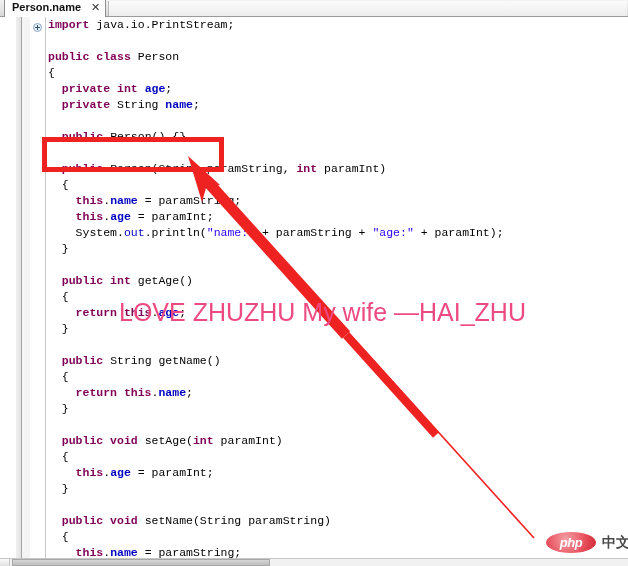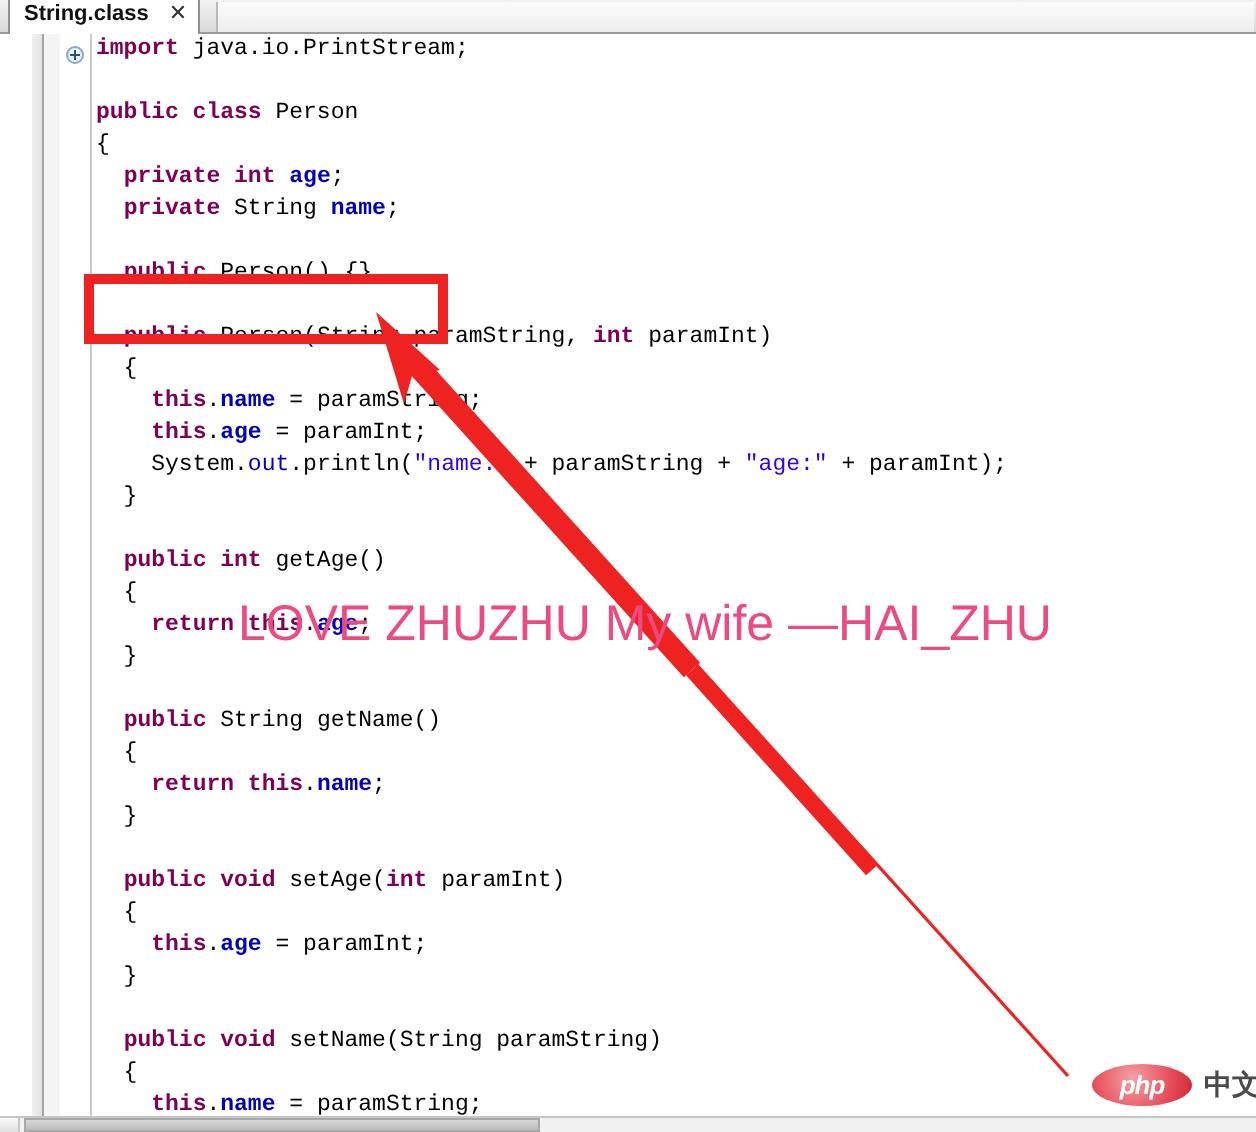--- a/index.html
+++ b/index.html
@@ -219,21 +219,21 @@
     border: 1px solid #a8a8a8;
     box-sizing: border-box;
   }
 </style>
 </head>
 <body>
 
 <div id="tabbar">
   <div id="tab-rest"></div>
   <div id="tab">
-    <span id="tab-label">String.class</span>
+    <span id="tab-label">Person.name</span>
     <span id="tab-close">✕</span>
   </div>
 </div>
 
 <div id="editor">
 
   <div id="gutter-outer"></div>
   <div id="gutter-inner"></div>
   <div id="gutter-fold">
     <div id="fold-icon"></div>

